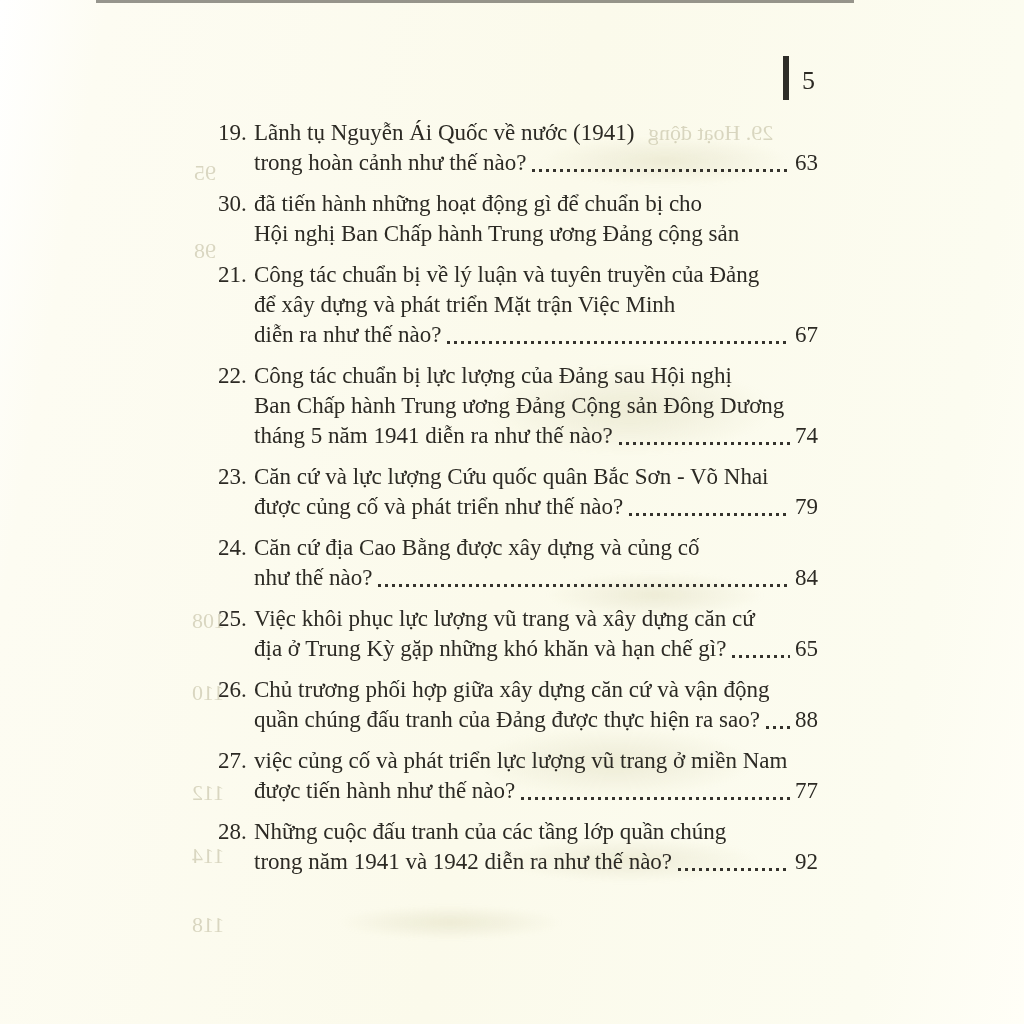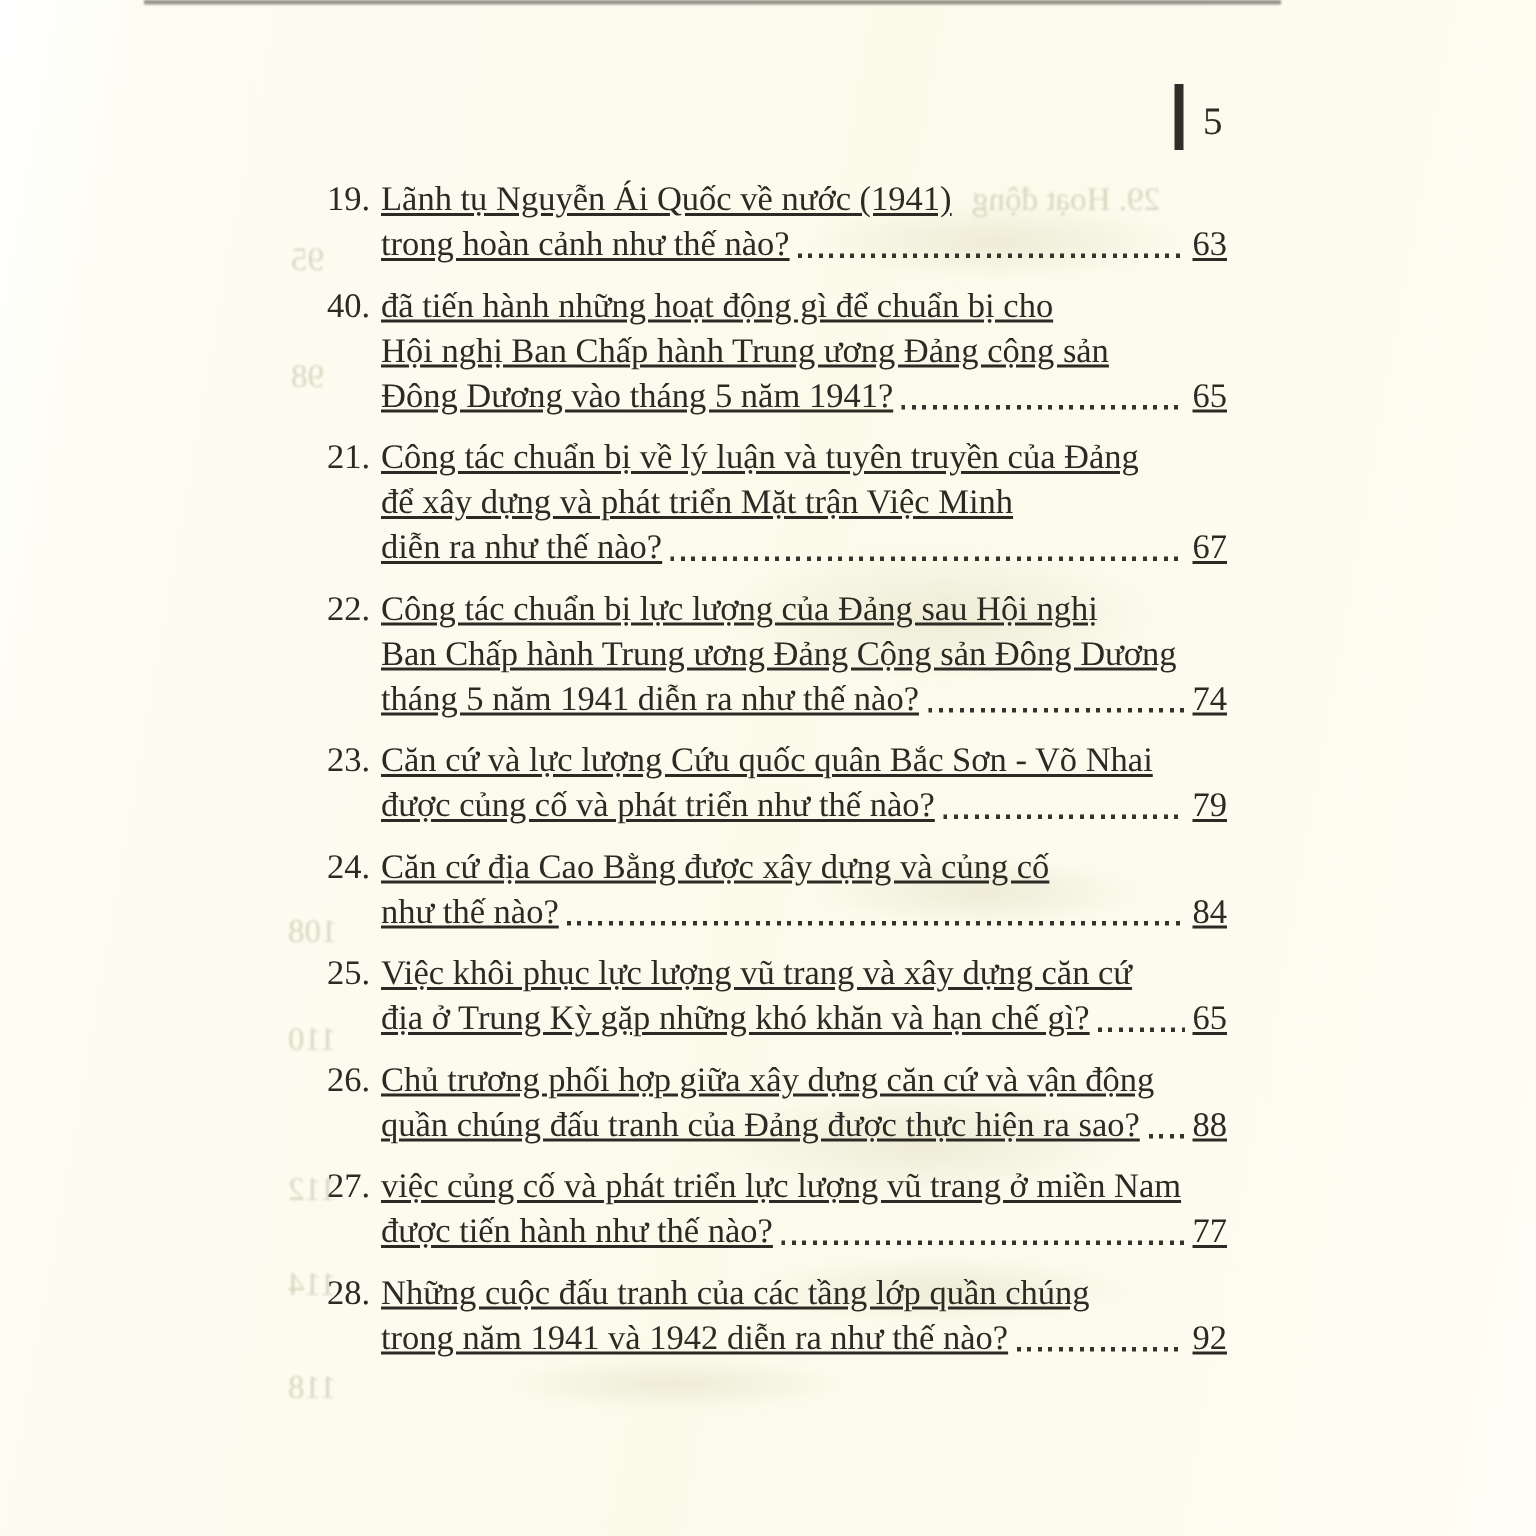--- a/index.html
+++ b/index.html
@@ -10,21 +10,21 @@
     color:#2c2a24;
   }
   .top-edge{
     position:absolute;top:0;left:96px;width:758px;height:3px;
     background:rgba(48,46,40,.5);filter:blur(.6px);
   }
   .pageno{position:absolute;top:56px;left:783px;display:flex;align-items:stretch;}
   .pageno .bar{width:6px;height:44px;background:#2e2d28;margin-right:13px;}
   .pageno .num{font-size:26px;line-height:50px;}
   .toc{position:absolute;left:218px;top:118px;width:600px;font-size:23px;line-height:30px;}
-  .toc-item{position:relative;padding-left:36px;margin-bottom:11px;text-decoration:underline;}
+  .toc-item{position:relative;padding-left:36px;margin-bottom:11px;}
   .toc-item .num{position:absolute;left:0;top:0;}
   .toc-item .line{white-space:nowrap;}
   .lastline{display:flex;align-items:flex-end;}
   .lastline .txt{white-space:nowrap;flex:0 0 auto;}
   .leader{
     flex:1 1 auto;height:3px;align-self:flex-end;margin:0 5px 6px 6px;min-width:24px;
     background-image:repeating-linear-gradient(to right,#35332d 0px,#35332d 2.6px,rgba(0,0,0,0) 2.6px,rgba(0,0,0,0) 7px);
   }
   .lastline .pg{flex:0 0 auto;}
   .bleed{
@@ -63,29 +63,24 @@
       <div class="line">Lãnh tụ Nguyễn Ái Quốc về nước (1941)</div>
           <div class="lastline">
         <span class="txt">trong hoàn cảnh như thế nào?</span>
         <span class="leader"></span>
         <span class="pg">63</span>
       </div>
     </div>
   </div>
 
   <div class="toc-item">
-    <span class="num">40.</span>
+    <span class="num">30.</span>
     <div class="body">
           <div class="line">đã tiến hành những hoạt động gì để chuẩn bị cho</div>
           <div class="line">Hội nghị Ban Chấp hành Trung ương Đảng cộng sản</div>
-          <div class="lastline">
-        <span class="txt">Đông Dương vào tháng 5 năm 1941?</span>
-        <span class="leader"></span>
-        <span class="pg">65</span>
-      </div>
     </div>
   </div>
 
   <div class="toc-item">
     <span class="num">21.</span>
     <div class="body">
       <div class="line">Công tác chuẩn bị về lý luận và tuyên truyền của Đảng</div>
           <div class="line">để xây dựng và phát triển Mặt trận Việc Minh</div>
           <div class="lastline">
         <span class="txt">diễn ra như thế nào?</span>

